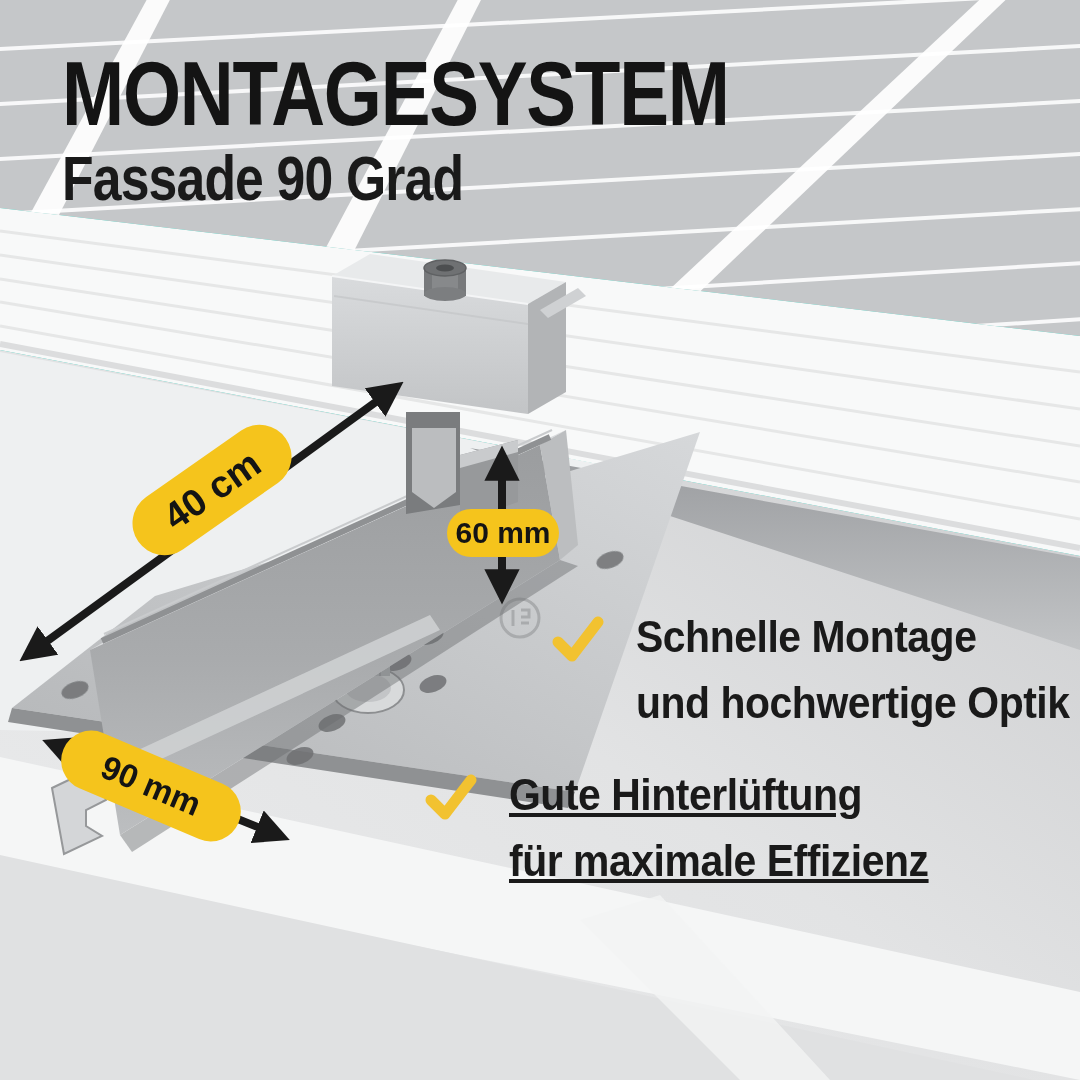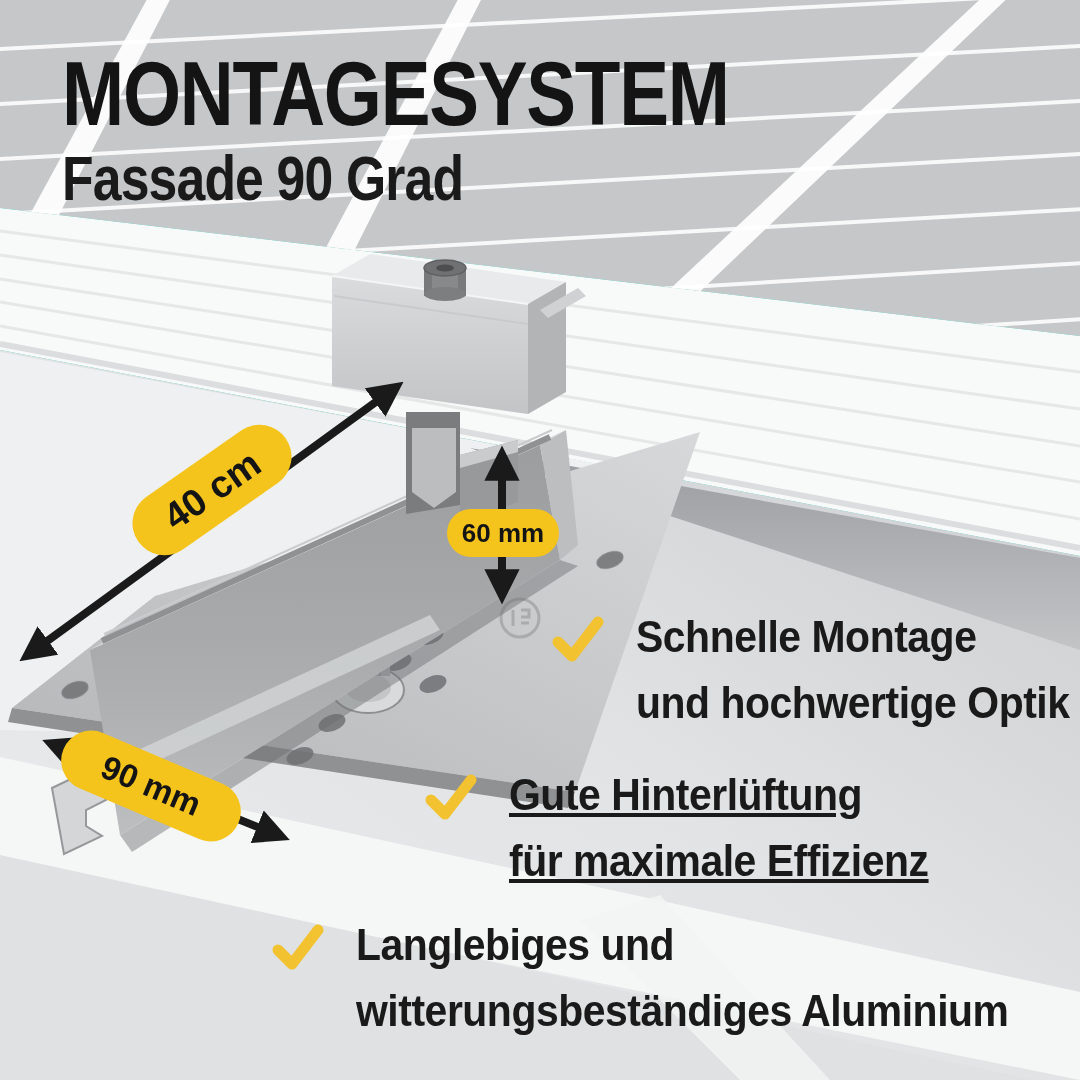--- a/index.html
+++ b/index.html
@@ -19,21 +19,21 @@
     margin-top:8px;font-size:63px;font-weight:700;letter-spacing:-1px;line-height:1.0;
     transform:scaleX(.82);transform-origin:0 0;white-space:nowrap;color:#1a1a1a;
   }
 
   
   .pill{
     position:absolute;display:flex;align-items:center;justify-content:center;
     background:#F5C41C;color:#141414;border-radius:999px;font-weight:800;white-space:nowrap;
   }
   .pill-40{left:122px;top:458px;width:180px;height:64px;font-size:38px;transform:rotate(-35deg);}
-  .pill-60{left:447px;top:509px;width:112px;height:48px;font-size:26px;}
+  .pill-60{left:447px;top:509px;width:112px;height:48px;font-size:30px;}
   .pill-90{left:56px;top:756px;width:190px;height:60px;font-size:33px;transform:rotate(23deg);}
 
   
   .feature{position:absolute;display:flex;gap:32px;align-items:flex-start;color:#1a1a1a;}
   .feature .check{width:52px;height:46px;flex:0 0 52px;margin-top:12px;}
   .ftext{
     font-size:44px;font-weight:700;letter-spacing:-0.5px;line-height:66px;white-space:nowrap;
     transform:scaleX(.93);transform-origin:0 0;
   }
   .f1{left:552px;top:604px;}
@@ -212,23 +212,14 @@
   <div class="feature f2">
     <svg class="check" viewBox="0 0 52 46">
       <path d="M6 26 L20 40 L46 6" fill="none" stroke="#F2C230" stroke-width="11" stroke-linecap="round" stroke-linejoin="round"></path>
     </svg>
     <div class="ftext">
       <div>Gute Hinterlüftung</div>
       <div>für maximale Effizienz</div>
     </div>
   </div>
 
-  <div class="feature f3">
-    <svg class="check" viewBox="0 0 52 46">
-      <path d="M6 26 L20 40 L46 6" fill="none" stroke="#F2C230" stroke-width="11" stroke-linecap="round" stroke-linejoin="round"></path>
-    </svg>
-    <div class="ftext">
-      <div>Langlebiges und</div>
-      <div>witterungsbeständiges Aluminium</div>
-    </div>
-  </div>
 
 </div>
 
 </body></html>

